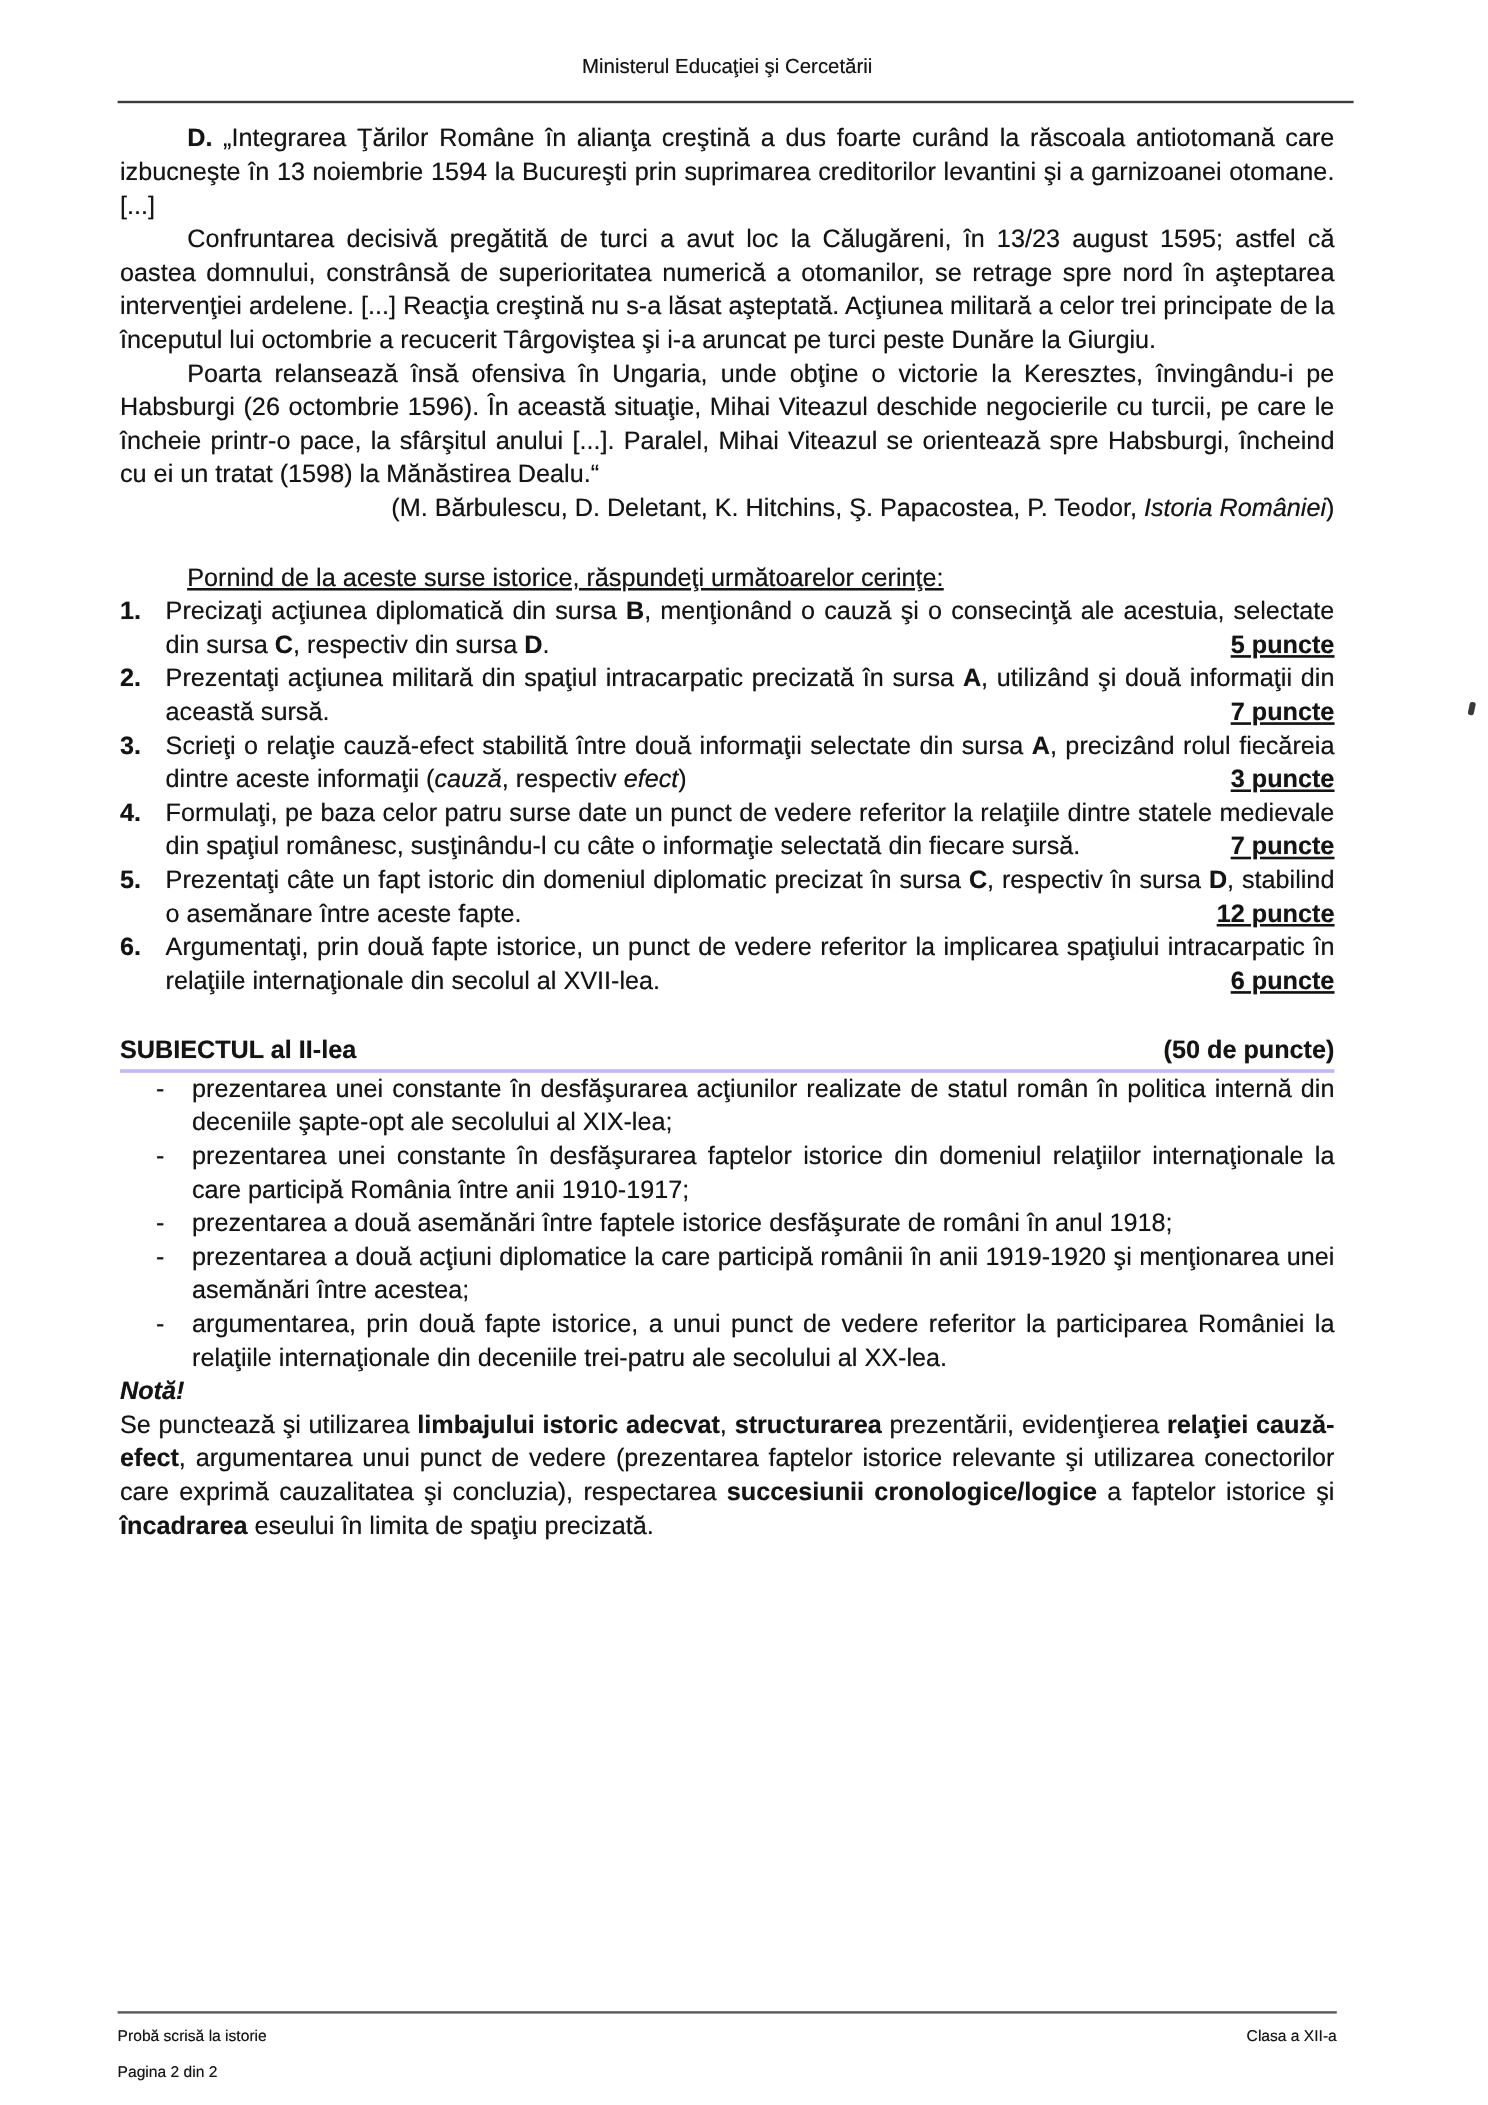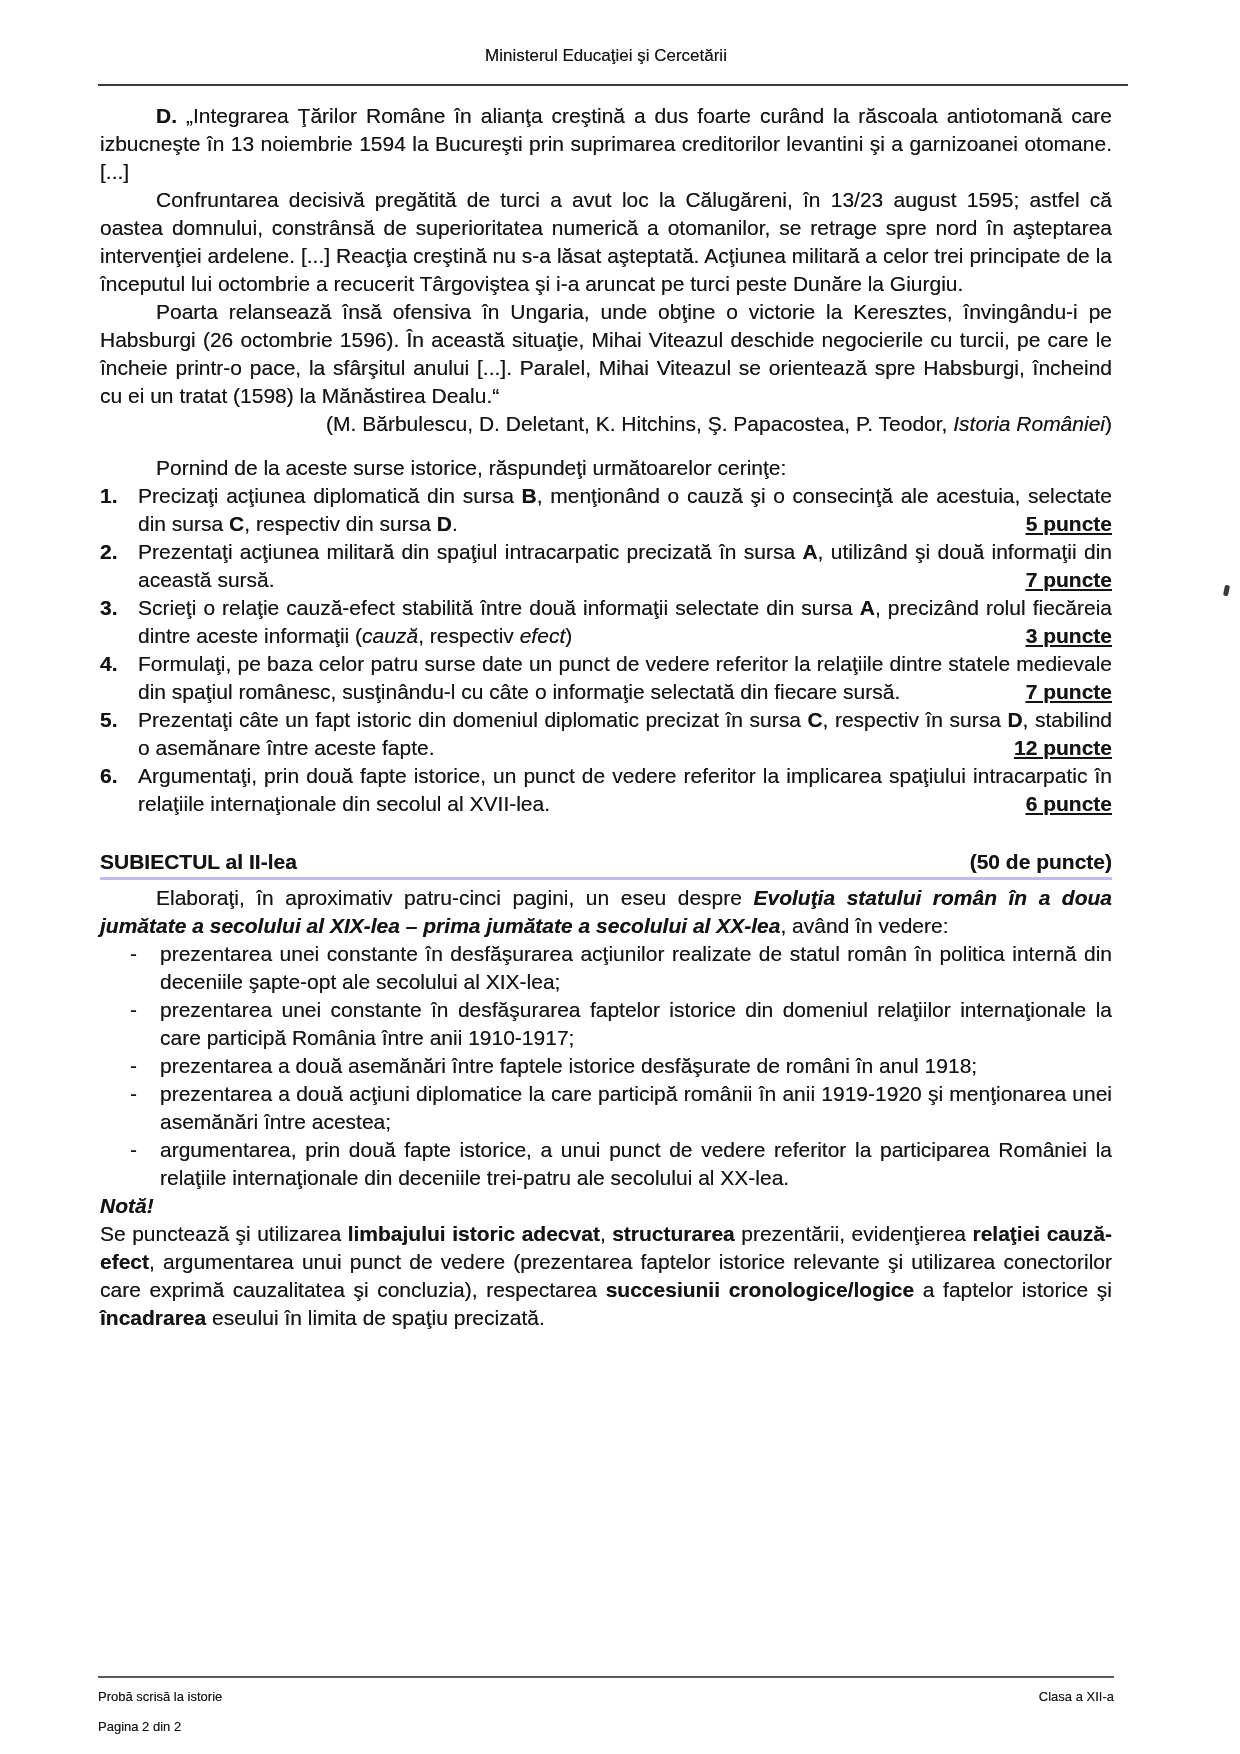--- a/index.html
+++ b/index.html
@@ -13,21 +13,21 @@
     padding: 46px 128px 0 100px;
     box-sizing: border-box;
     font-size: 21px; line-height: 28px;
     text-shadow: 0 0 0.6px rgba(0,0,0,0.55);
   }
   .ministry { text-align: center; font-size: 17px; line-height: 20px; }
   .top-rule { border: 0; border-top: 2px solid #3c3c3c; margin: 18px -16px 16px -2px; }
   p { margin: 0; text-align: justify; }
   .indent { text-indent: 56px; }
   .citation { text-align: right; margin: 0; }
-  .intro { margin-top: 16px; }
+  .intro { margin-top: 30px; text-decoration: underline; }
   .req-list { margin: 0; padding: 0; list-style: none; }
   .req-item { display: flex; align-items: flex-start; }
   .req-num { flex: 0 0 38px; font-weight: bold; }
   .req-body { flex: 1; text-align: justify; }
   .points { float: right; font-weight: bold; text-decoration: underline; }
   .subject-heading {
     margin-top: 30px;
     display: flex; justify-content: space-between;
     font-weight: bold;
     border-bottom: 3px solid #c4b5fd;
@@ -96,21 +96,20 @@
       <span class="req-num">6.</span>
       <div class="req-body"><span><span>Argumentaţi, prin două fapte istorice, un punct de vedere referitor la implicarea spaţiului intracarpatic în relaţiile internaţionale din secolul al XVII-lea.</span></span><span class="points">6 puncte</span></div>
     </li>
   </ol>
 
   <div class="subject-heading">
     <span>SUBIECTUL al II-lea</span>
     <span>(50 de puncte)</span>
   </div>
 
-  <p class="indent essay-intro"><span>Elaboraţi, în aproximativ patru-cinci pagini, un eseu despre </span><span style="font-weight: bold; font-style: italic;">Evoluţia statului român în a doua jumătate a secolului al XIX-lea – prima jumătate a secolului al XX-lea</span><span>, având în vedere:</span></p>
 
   <div class="dash-list">
     <div class="dash-item">
       <span class="dash">-</span>
       <div class="dash-body">prezentarea unei constante în desfăşurarea acţiunilor realizate de statul român în politica internă din deceniile şapte-opt ale secolului al XIX-lea;</div>
     </div>
     <div class="dash-item">
       <span class="dash">-</span>
       <div class="dash-body">prezentarea unei constante în desfăşurarea faptelor istorice din domeniul relaţiilor internaţionale la care participă România între anii 1910-1917;</div>
     </div>

